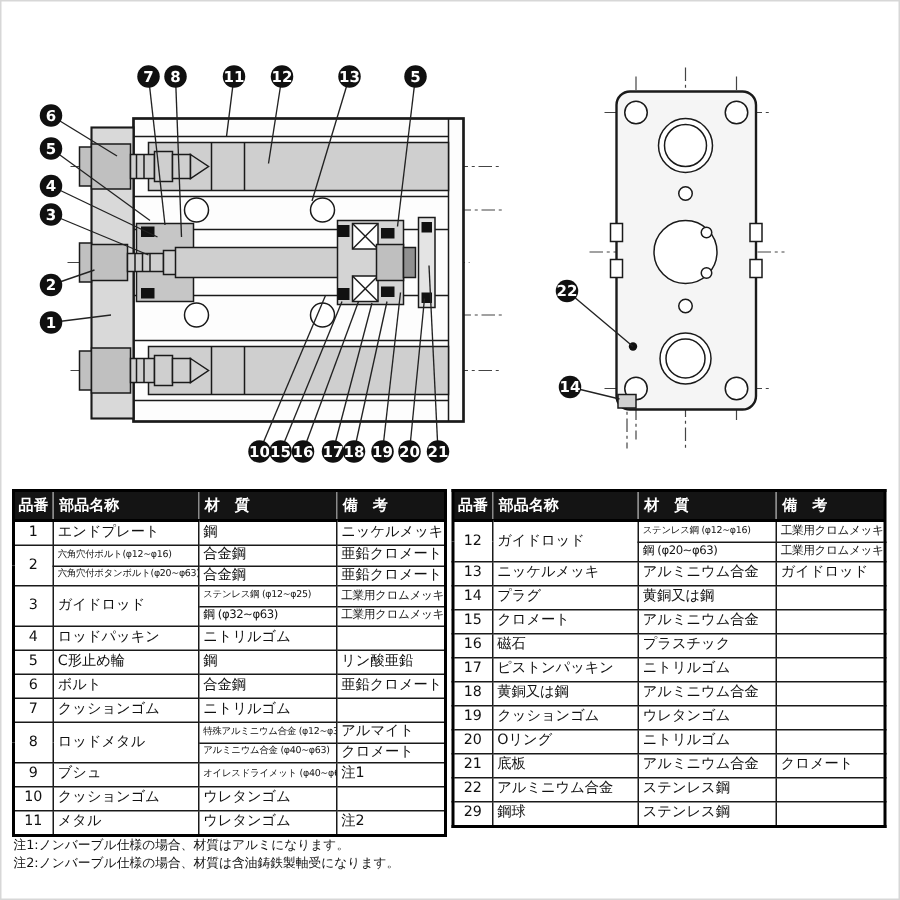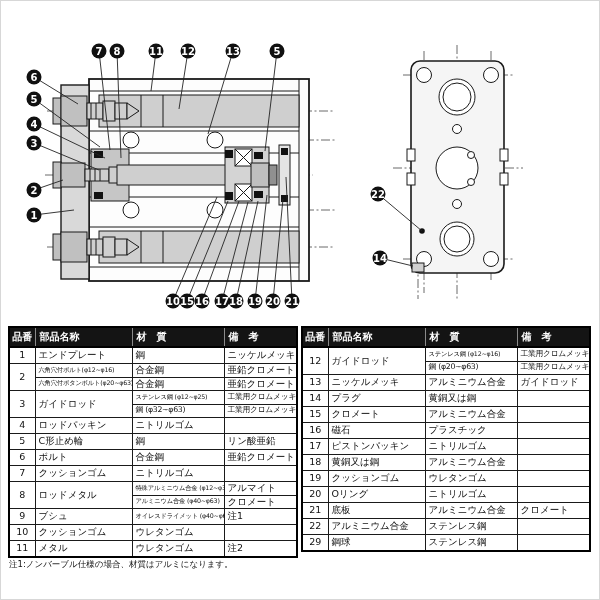--- a/index.html
+++ b/index.html
@@ -464,15 +464,16 @@
           <td class="no" rowspan="1">29</td>
           <td class="name" rowspan="1">鋼球</td>
           <td class="mat">ステンレス鋼</td>
           <td class="rem"></td>
         </tr>
       </tbody>
 </table>
 
 <div class="notes">
   <div>注1:ノンバーブル仕様の場合、材質はアルミになります。</div>
+  <div>注2:ノンバーブル仕様の場合、材質は含油鋳鉄製軸受になります。</div>
 </div>
 
 </div>
 
 </body></html>

